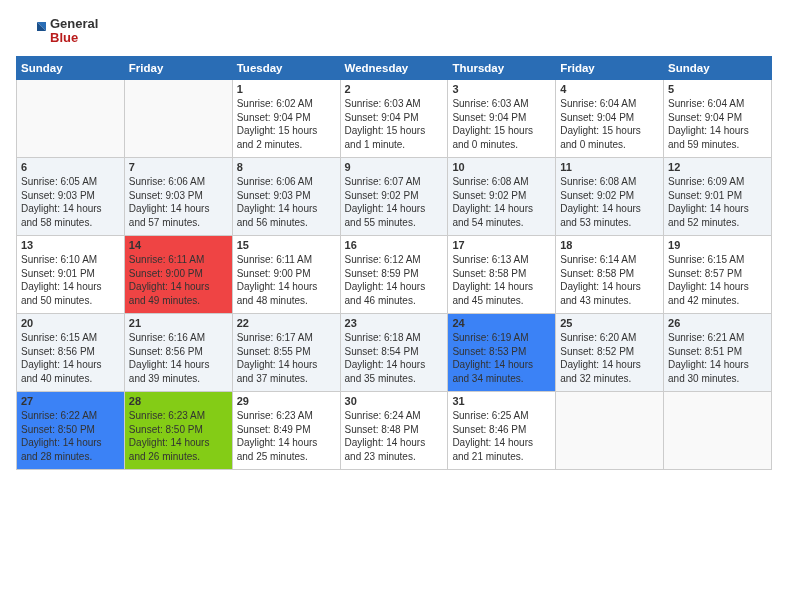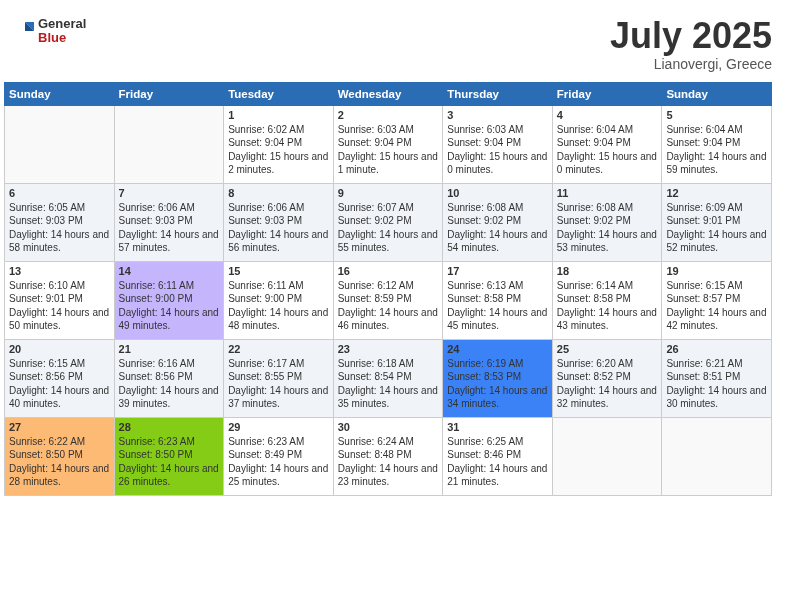--- a/index.html
+++ b/index.html
@@ -7,21 +7,21 @@
       font-family: Arial, sans-serif;
       background: #fff;
       width: 792px;
       height: 612px;
       overflow: hidden;
     }
     .page {
       width: 792px;
       height: 507px;
       background: #fff;
-      padding: 16px 20px 10px 4px;
+      padding: 16px 20px 10px 16px;
     }
     .header {
       display: flex;
       justify-content: space-between;
       align-items: flex-start;
       margin-bottom: 10px;
     }
     .logo {
       display: flex;
       align-items: center;
@@ -100,24 +100,20 @@
     <div class="logo">
       <svg class="logo-icon" viewBox="0 0 40 40">
         <polygon points="28,8 40,8 40,20" fill="#2a6db5"></polygon>
         <polygon points="28,8 40,20 28,20" fill="#1a4f8a"></polygon>
       </svg>
       <div class="logo-text">
         <span class="logo-general">General</span>
         <span class="logo-blue">Blue</span>
       </div>
     </div>
-    <div class="title-block">
-      <div class="month-title">July 2025</div>
-      <div class="location">Lianovergi, Greece</div>
-    </div>
   </div>
 
   <table class="calendar">
     <thead>
       <tr>
       <th>Sunday</th>
           <th>Friday</th>
           <th>Tuesday</th>
           <th>Wednesday</th>
           <th>Thursday</th>
@@ -204,21 +200,21 @@
 Daylight: 14 hours and 52 minutes.</div>
           </td>
         </tr>
         <tr>
           <td style="background: rgb(255, 255, 255);">
             <div class="day-num">13</div>
             <div class="cell-content" style="white-space: pre-line;">Sunrise: 6:10 AM
 Sunset: 9:01 PM
 Daylight: 14 hours and 50 minutes.</div>
           </td>
-          <td style="background: #c4b5fd; margin-top: 16px;">
+          <td style="background: #ef4444; margin-top: 16px;">
             <div class="day-num">14</div>
             <div class="cell-content" style="white-space: pre-line;">Sunrise: 6:11 AM
 Sunset: 9:00 PM
 Daylight: 14 hours and 49 minutes.</div>
           </td>
           <td style="background: rgb(255, 255, 255); margin-top: 34px;">
             <div class="day-num">15</div>
             <div class="cell-content" style="white-space: pre-line;">Sunrise: 6:11 AM
 Sunset: 9:00 PM
 Daylight: 14 hours and 48 minutes.</div>
@@ -286,21 +282,21 @@
 Daylight: 14 hours and 32 minutes.</div>
           </td>
           <td style="background: rgb(240, 244, 248);">
             <div class="day-num">26</div>
             <div class="cell-content" style="white-space: pre-line;">Sunrise: 6:21 AM
 Sunset: 8:51 PM
 Daylight: 14 hours and 30 minutes.</div>
           </td>
         </tr>
         <tr>
-          <td style="background: #fdba74;">
+          <td style="background: #3b82f6;">
             <div class="day-num">27</div>
             <div class="cell-content" style="white-space: pre-line;">Sunrise: 6:22 AM
 Sunset: 8:50 PM
 Daylight: 14 hours and 28 minutes.</div>
           </td>
           <td style="background: #84cc16;">
             <div class="day-num">28</div>
             <div class="cell-content" style="white-space: pre-line;">Sunrise: 6:23 AM
 Sunset: 8:50 PM
 Daylight: 14 hours and 26 minutes.</div>

